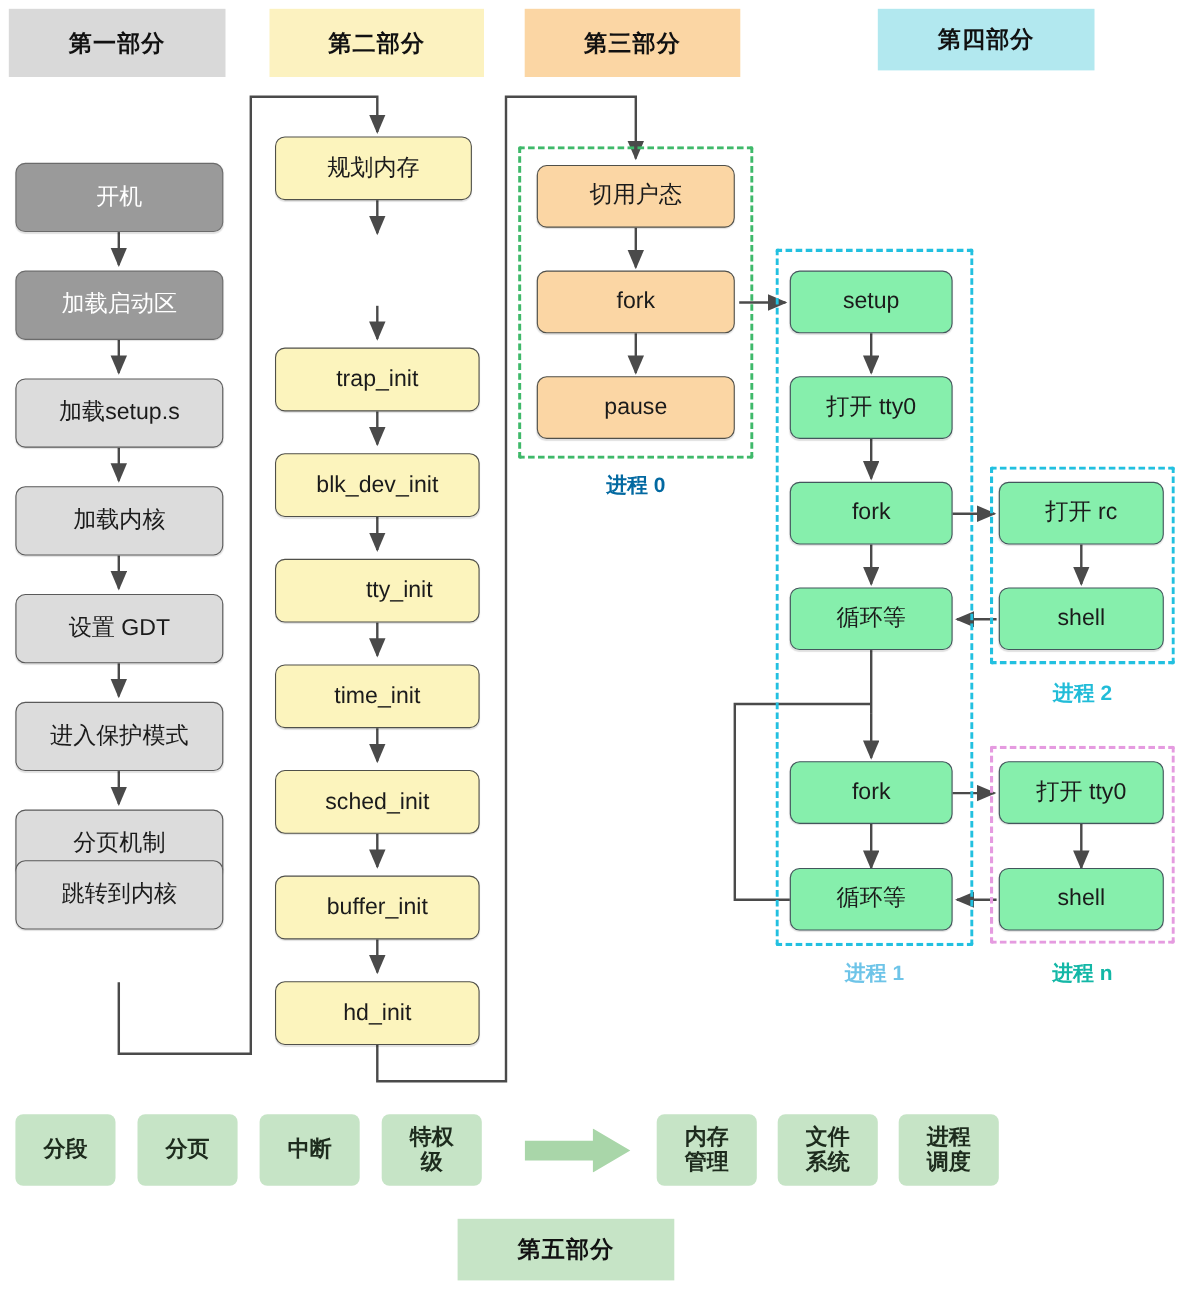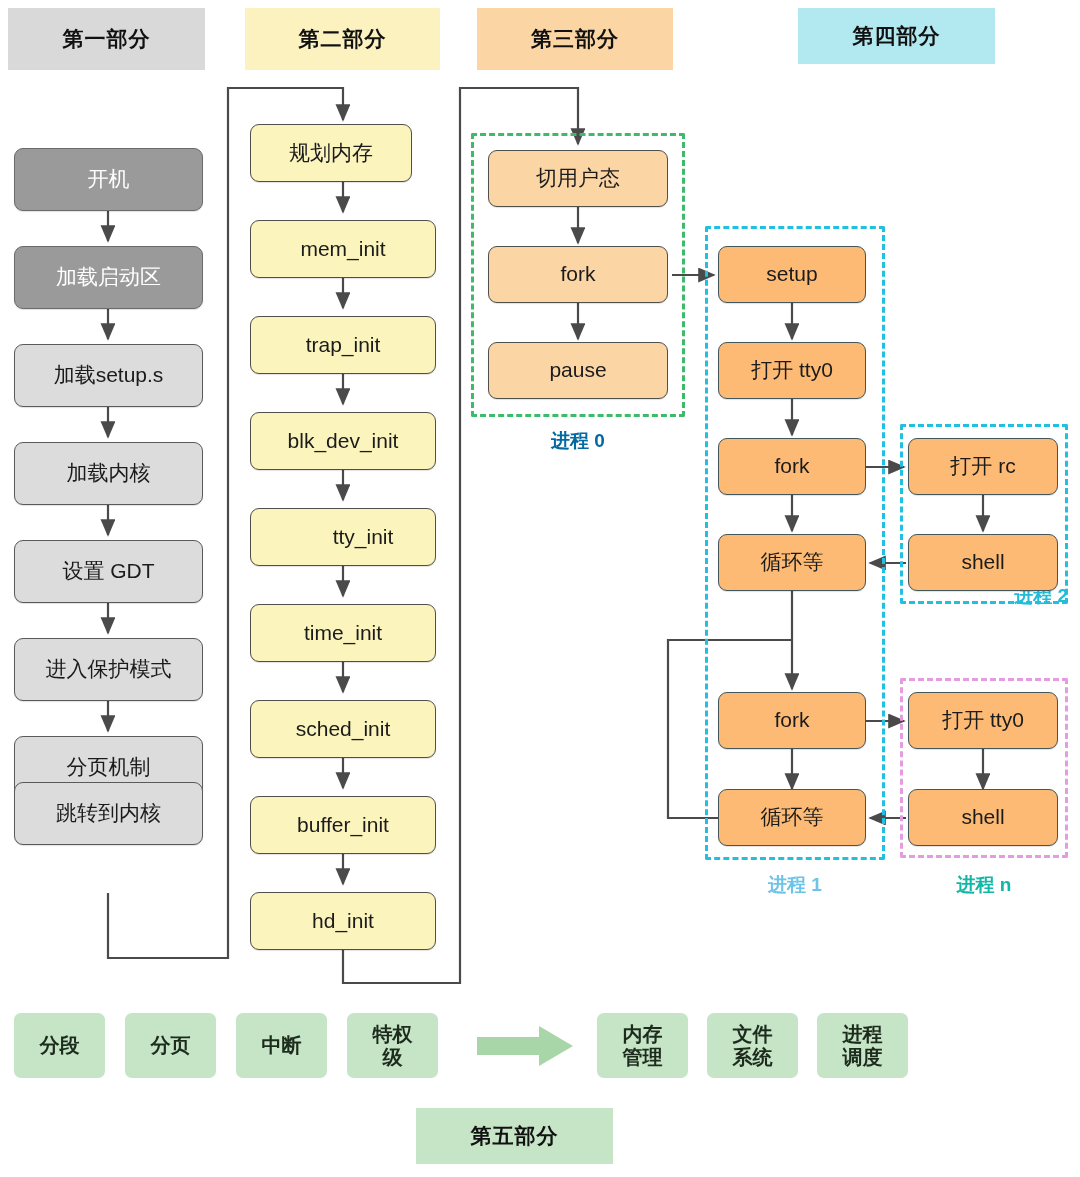--- a/index.html
+++ b/index.html
@@ -19,21 +19,21 @@
 
   
   .node{position:absolute;box-sizing:border-box;display:flex;align-items:center;
         justify-content:center;text-align:center;border:1.4px solid #4d4d4d;
         border-radius:9px;font-size:21px;color:#1b1b1b;line-height:1.15;
         box-shadow:0 1px 1px rgba(0,0,0,.12);}
   .n-dark{background:#9a9a9a;border-color:#6b6b6b;color:#ffffff;}
   .n-gray{background:#dcdcdc;border-color:#5a5a5a;color:#1b1b1b;}
   .n-yel {background:#fcf4bd;border-color:#50504a;}
   .n-org {background:#fbd6a4;border-color:#50504a;}
-  .n-blu {background:#fdba74;border-color:#43565c;}
+  .n-blu {background:#86efac;border-color:#43565c;}
   .n-grn {background:#c6e4c6;border:none;border-radius:7px;font-size:20px;
           font-weight:bold;color:#1d2b1d;box-shadow:none;}
 
   
   .group{position:absolute;box-sizing:border-box;border:3px dashed #000;border-radius:2px;}
   .g-green{border-color:#3fb96a;}
   .g-cyan {border-color:#22c0e0;}
   .g-pink {border-color:#e59be0;}
 
   .glabel{position:absolute;font-size:19px;font-weight:bold;text-align:center;}
@@ -121,36 +121,35 @@
     <line class="ln" x1="906" y1="818" x2="870" y2="818" marker-end="url(#ah)"></line>
   </svg>
 
   <div class="group g-green" style="left:471px;top:133px;width:214px;height:284px;"></div>
   <div class="glabel gl-orange" style="left:471px;top:428px;width:214px;">进程 0</div>
 
   <div class="group g-cyan" style="left:705px;top:226px;width:180px;height:634px;"></div>
   <div class="glabel gl-blue" style="left:705px;top:872px;width:180px;">进程 1</div>
 
   <div class="group g-cyan" style="left:900px;top:424px;width:168px;height:180px;"></div>
-  <div class="glabel gl-cyan" style="left:900px;top:583px;width:168px;text-align:right;">进程 2</div>
+  <div class="glabel gl-cyan" style="left:900px;top:617px;width:168px;">进程 2</div>
 
   <div class="group g-pink" style="left:900px;top:678px;width:168px;height:180px;"></div>
   <div class="glabel gl-teal" style="left:900px;top:872px;width:168px;">进程 n</div>
 
   <div class="node n-dark" style="left:14px;top:148px;width:189px;height:63px;">开机</div>
   <div class="node n-dark" style="left:14px;top:246px;width:189px;height:63px;">加载启动区</div>
   <div class="node n-gray" style="left:14px;top:344px;width:189px;height:63px;">加载setup.s</div>
   <div class="node n-gray" style="left:14px;top:442px;width:189px;height:63px;">加载内核</div>
   <div class="node n-gray" style="left:14px;top:540px;width:189px;height:63px;">设置 GDT</div>
   <div class="node n-gray" style="left:14px;top:638px;width:189px;height:63px;">进入保护模式</div>
   <div class="node n-gray" style="left:14px;top:736px;width:189px;height:63px;">分页机制</div>
   <div class="node n-gray" style="left:14px;top:782px;width:189px;height:63px;">跳转到内核</div>
 
-  <div class="node n-yel" style="left:250px;top:124px;width:162px;height:58px;text-align:center;">规划内存</div>
-  <div class="node n-yel" style="left:250px;top:220px;width:186px;height:58px;">mem_init</div>
+  <div class="node n-yel" style="left:250px;top:124px;width:179px;height:58px;text-align:center;">规划内存</div>
   <div class="node n-yel" style="left:250px;top:316px;width:186px;height:58px;">trap_init</div>
   <div class="node n-yel" style="left:250px;top:412px;width:186px;height:58px;">blk_dev_init</div>
   <div class="node n-yel" style="left:250px;top:508px;width:186px;height:58px;padding-left:40px;">tty_init</div>
   <div class="node n-yel" style="left:250px;top:604px;width:186px;height:58px;">time_init</div>
   <div class="node n-yel" style="left:250px;top:700px;width:186px;height:58px;">sched_init</div>
   <div class="node n-yel" style="left:250px;top:796px;width:186px;height:58px;">buffer_init</div>
   <div class="node n-yel" style="left:250px;top:892px;width:186px;height:58px;">hd_init</div>
 
   <div class="node n-org" style="left:488px;top:150px;width:180px;height:57px;">切用户态</div>
   <div class="node n-org" style="left:488px;top:246px;width:180px;height:57px;">fork</div>

